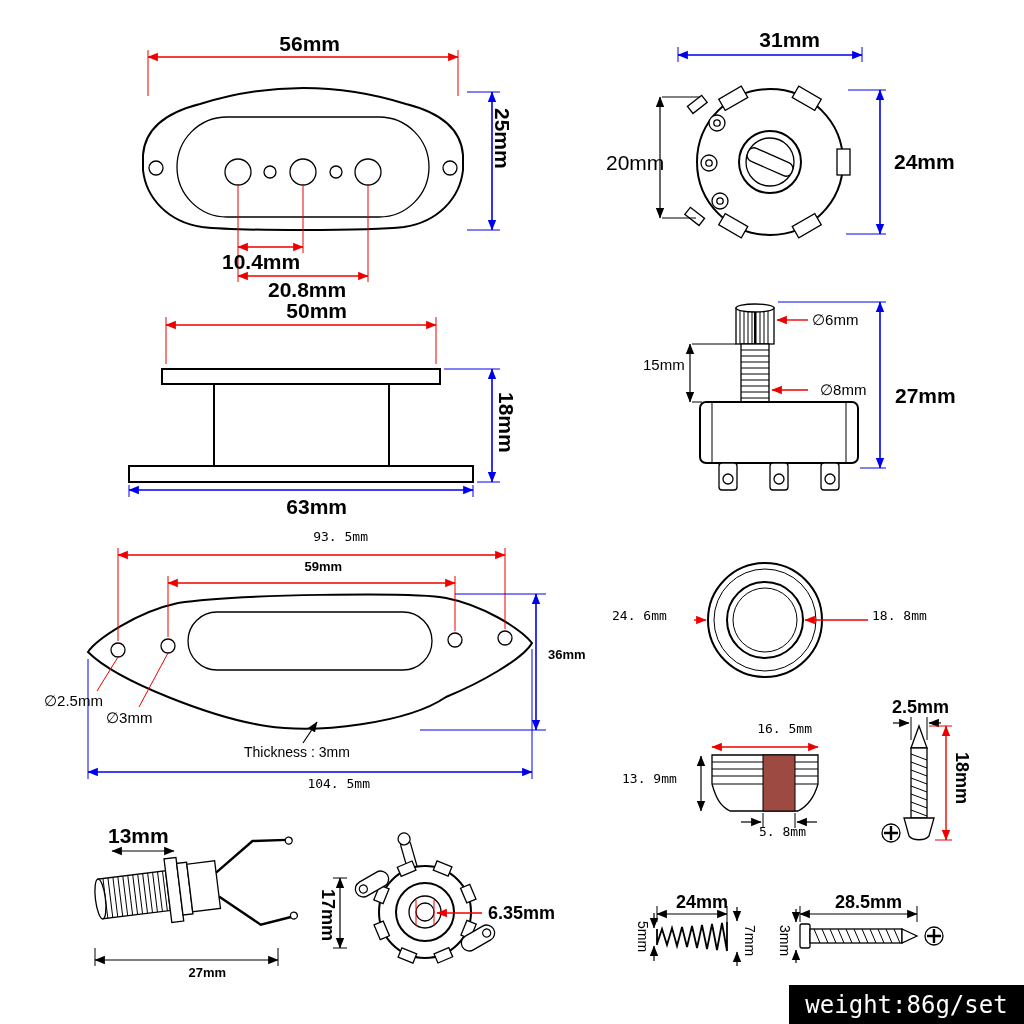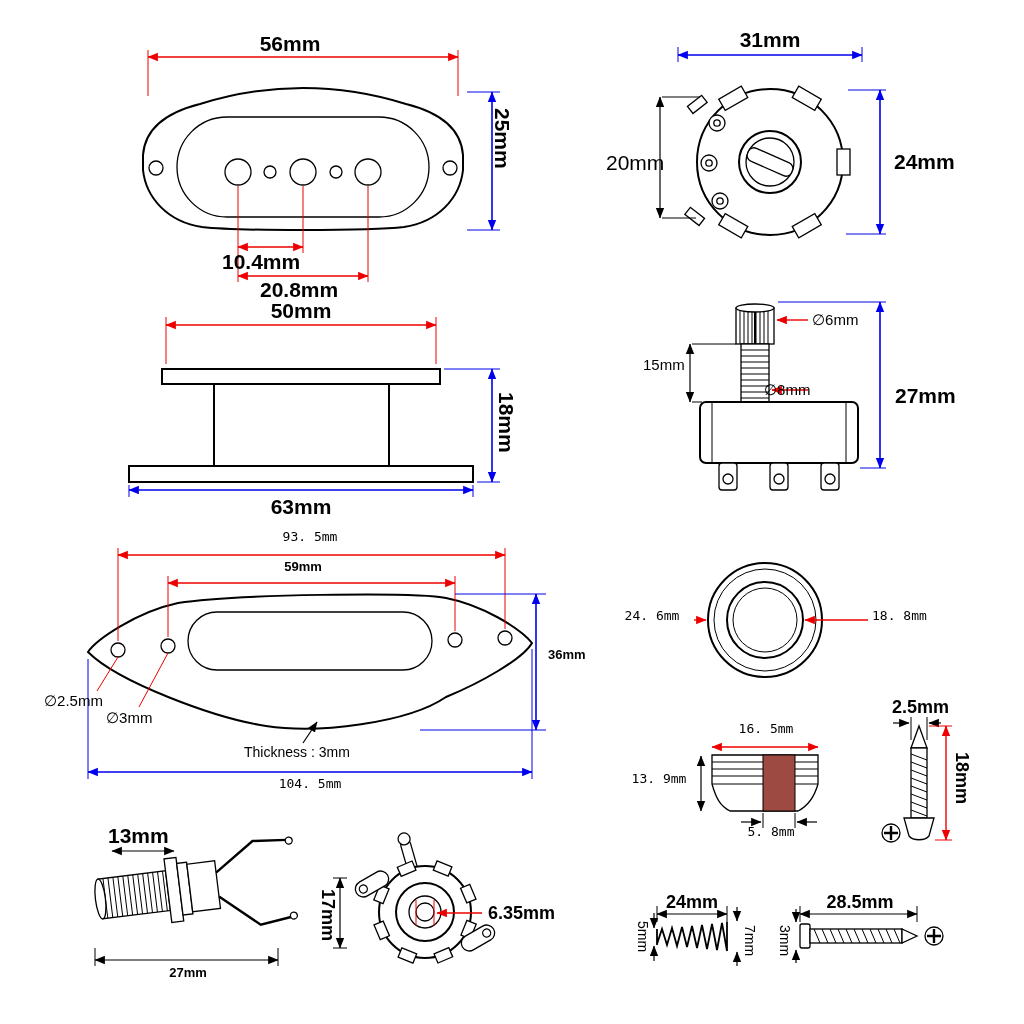--- a/index.html
+++ b/index.html
@@ -14,22 +14,22 @@
   .oT{fill:none;stroke:#000;stroke-width:1;}
   .dR{fill:none;stroke:#ee0000;stroke-width:1.4;}
   .dB{fill:none;stroke:#0000ee;stroke-width:1.6;}
   .dK{fill:none;stroke:#000;stroke-width:1.2;}
   .xR{fill:none;stroke:#ee0000;stroke-width:1;}
   .xB{fill:none;stroke:#0000ee;stroke-width:1;}
   .xK{fill:none;stroke:#000;stroke-width:1;}
   
   .lbl{position:absolute;white-space:nowrap;line-height:1.15;}
   .b{font-weight:700;}
-  .ctr{text-align:center;}
-  .rt{text-align:center;}
+  .ctr{text-align:right;}
+  .rt{text-align:left;}
   .m{font-family:"DejaVu Sans Mono",monospace;}
   .s21{font-size:21px;} .s19{font-size:13px;} .s18{font-size:18px;}
   .s17{font-size:21px;} .s15{font-size:15px;} .s14{font-size:14px;}
   .r90{transform:rotate(90deg);transform-origin:0 0;}
   .banner{position:absolute;left:789px;top:985px;width:235px;height:39px;background:#000;
           display:flex;align-items:center;justify-content:center;}
   .banner .txt{color:#fff;font-family:"DejaVu Sans Mono",monospace;font-size:24px;}
 </style>
 </head>
 <body>
@@ -281,33 +281,33 @@
     <line class="dK" x1="796" y1="909" x2="796" y2="922" marker-end="url(#aK)"></line>
     <line class="dK" x1="796" y1="963" x2="796" y2="950" marker-end="url(#aK)"></line>
     <circle class="wT" cx="934" cy="936" r="9"></circle>
     <path d="M934,929 V943 M927,936 H941" stroke="#000" stroke-width="2.4" fill="none"></path>
   </g>
 </svg>
 
 <div class="lbl b s21 ctr" style="left:240px;top:32px;width:100px">56mm</div>
 <div class="lbl b s21 r90" style="left:514px;top:108px">25mm</div>
 <div class="lbl b s17 ctr" style="left:222px;top:250px;width:70px">10.4mm</div>
-<div class="lbl b s17 ctr" style="left:260px;top:278px;width:78px">20.8mm</div>
+<div class="lbl b s17 ctr" style="left:268px;top:278px;width:78px">20.8mm</div>
 
 <div class="lbl b s21 ctr" style="left:720px;top:28px;width:100px">31mm</div>
 <div class="lbl s17" style="left:606px;top:151px">20mm</div>
 <div class="lbl b s21" style="left:894px;top:150px">24mm</div>
 
 <div class="lbl b s21 ctr" style="left:255px;top:299px;width:92px">50mm</div>
 <div class="lbl b s21 r90" style="left:518px;top:392px">18mm</div>
 <div class="lbl b s21 ctr" style="left:255px;top:495px;width:92px">63mm</div>
 
 <div class="lbl s15" style="left:812px;top:311px">∅6mm</div>
 <div class="lbl s15" style="left:643px;top:356px">15mm</div>
-<div class="lbl s15" style="left:764px;top:381px">∅8mm</div>
+<div class="lbl s15" style="left:820px;top:381px">∅8mm</div>
 <div class="lbl b s21" style="left:895px;top:384px">27mm</div>
 
 <div class="lbl m s19 ctr" style="left:252px;top:530px;width:116px">93. 5mm</div>
 <div class="lbl b s19 ctr" style="left:264px;top:560px;width:78px">59mm</div>
 <div class="lbl b s19" style="left:548px;top:648px">36mm</div>
 <div class="lbl s15" style="left:44px;top:692px">∅2.5mm</div>
 <div class="lbl s15" style="left:106px;top:709px">∅3mm</div>
 <div class="lbl s14" style="left:244px;top:744px">Thickness : 3mm</div>
 <div class="lbl m s19 ctr" style="left:250px;top:777px;width:120px">104. 5mm</div>
 
@@ -327,14 +327,17 @@
 <div class="lbl b s18 r90" style="left:338px;top:889px">17mm</div>
 <div class="lbl b s18" style="left:488px;top:903px">6.35mm</div>
 
 <div class="lbl b s18 ctr" style="left:656px;top:892px;width:72px">24mm</div>
 <div class="lbl s14 r90" style="left:651px;top:921px">5mm</div>
 <div class="lbl s14 r90" style="left:758px;top:925px">7mm</div>
 
 <div class="lbl b s18 ctr" style="left:818px;top:892px;width:84px">28.5mm</div>
 <div class="lbl s14 r90" style="left:793px;top:925px">3mm</div>
 
-
+<div class="banner">
+  <span class="txt">weight:86g/set</span>
 </div>
 
+</div>
+
 </body></html>

